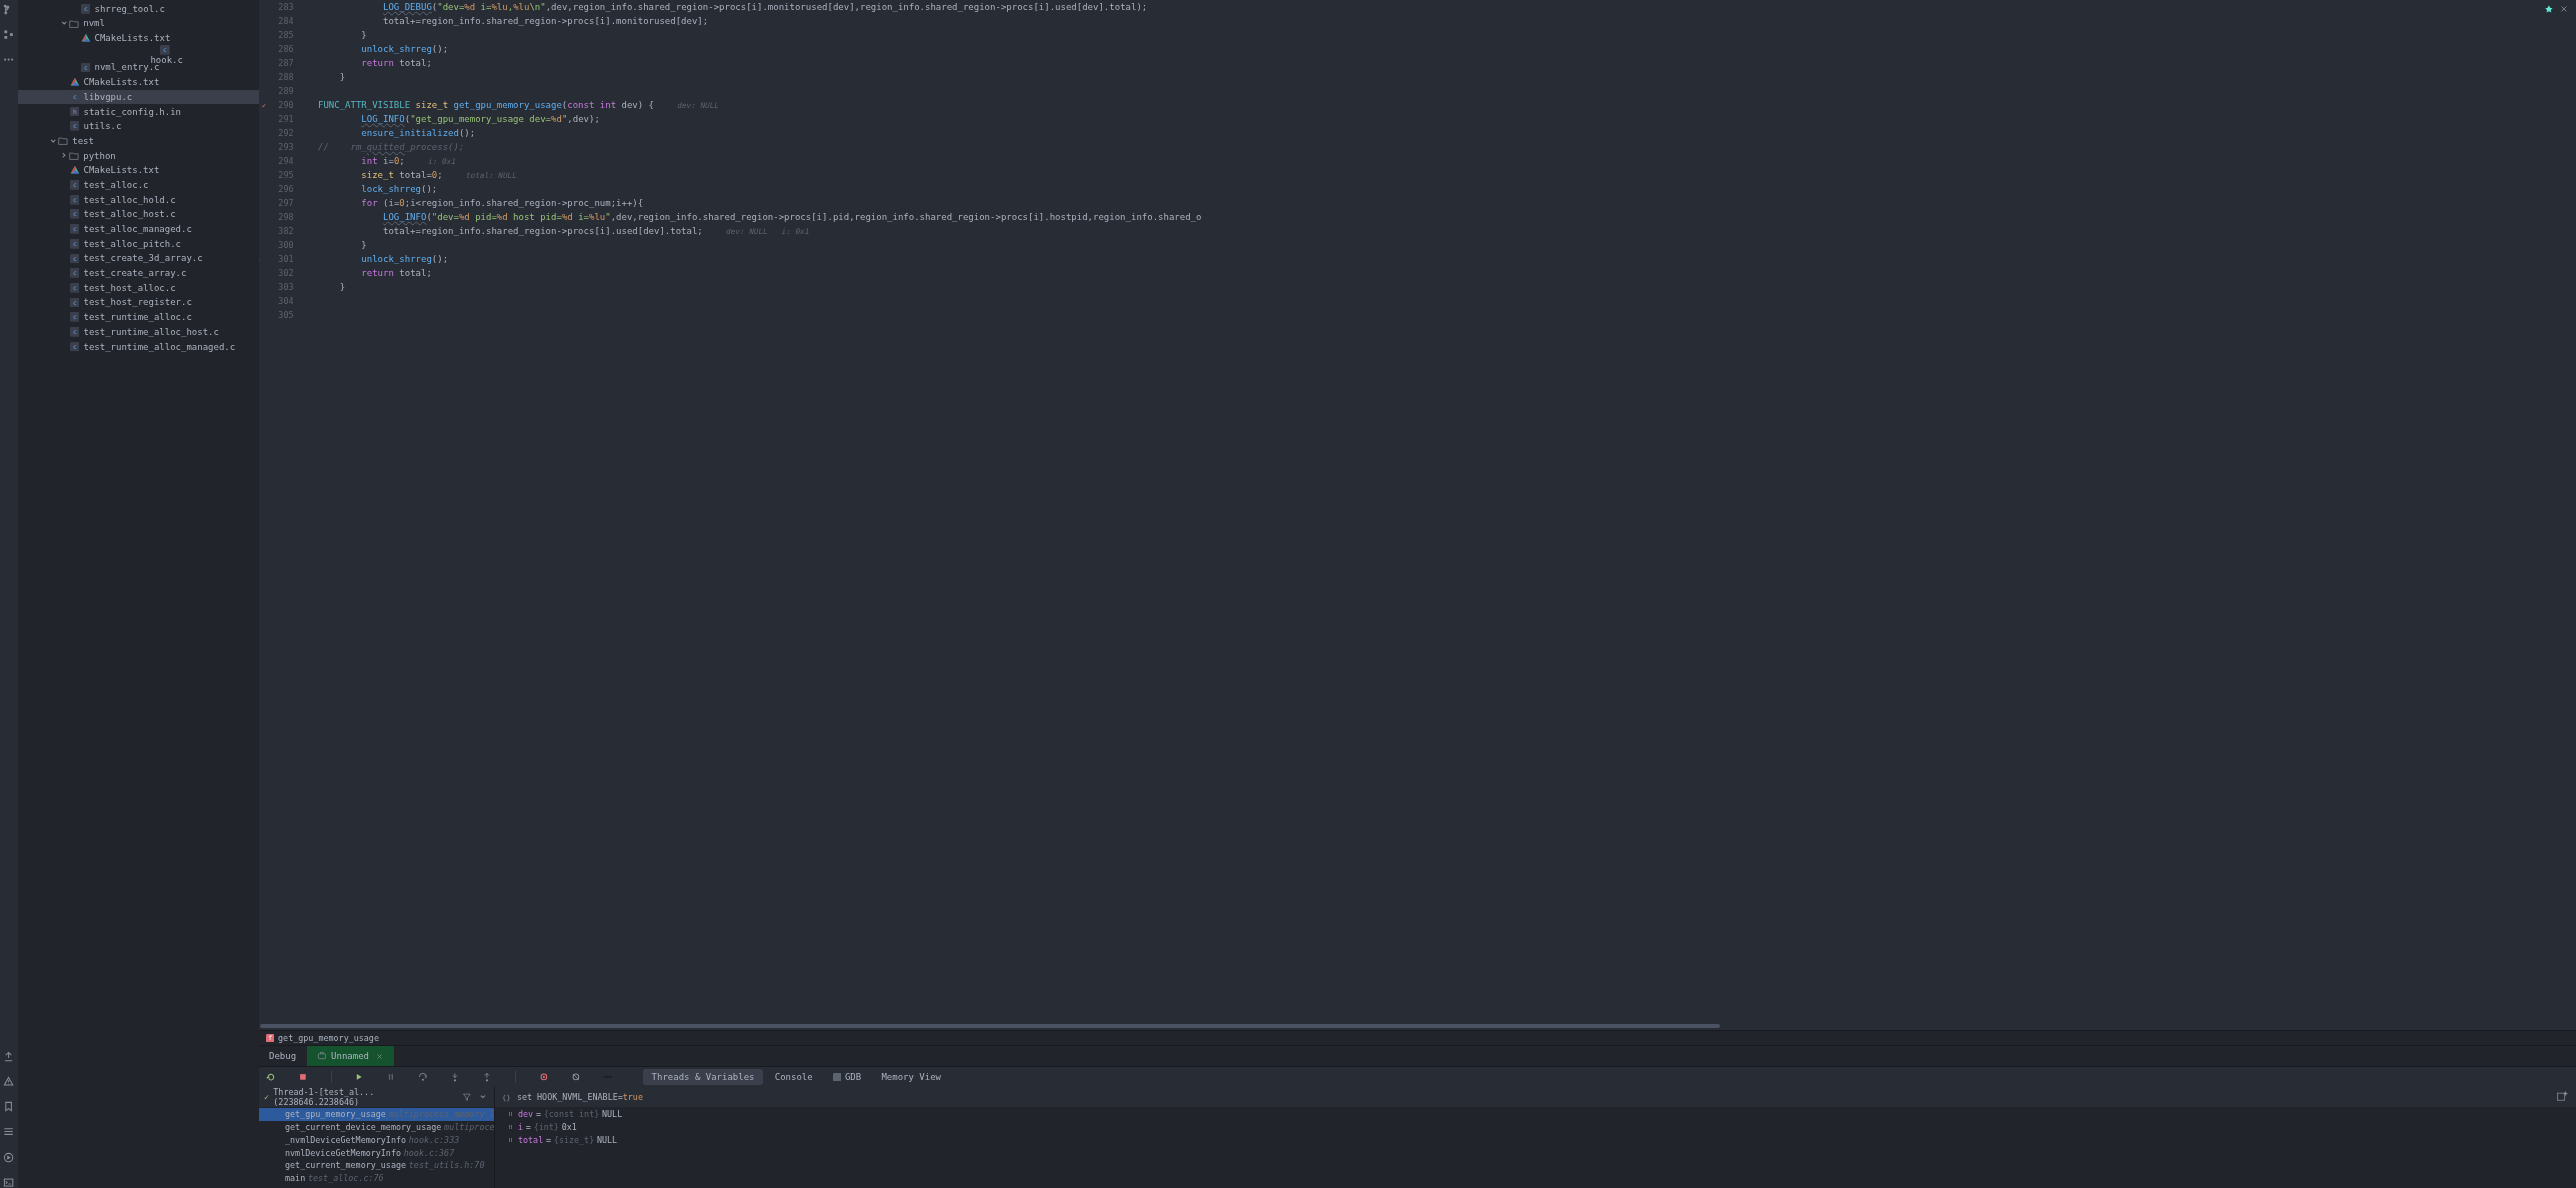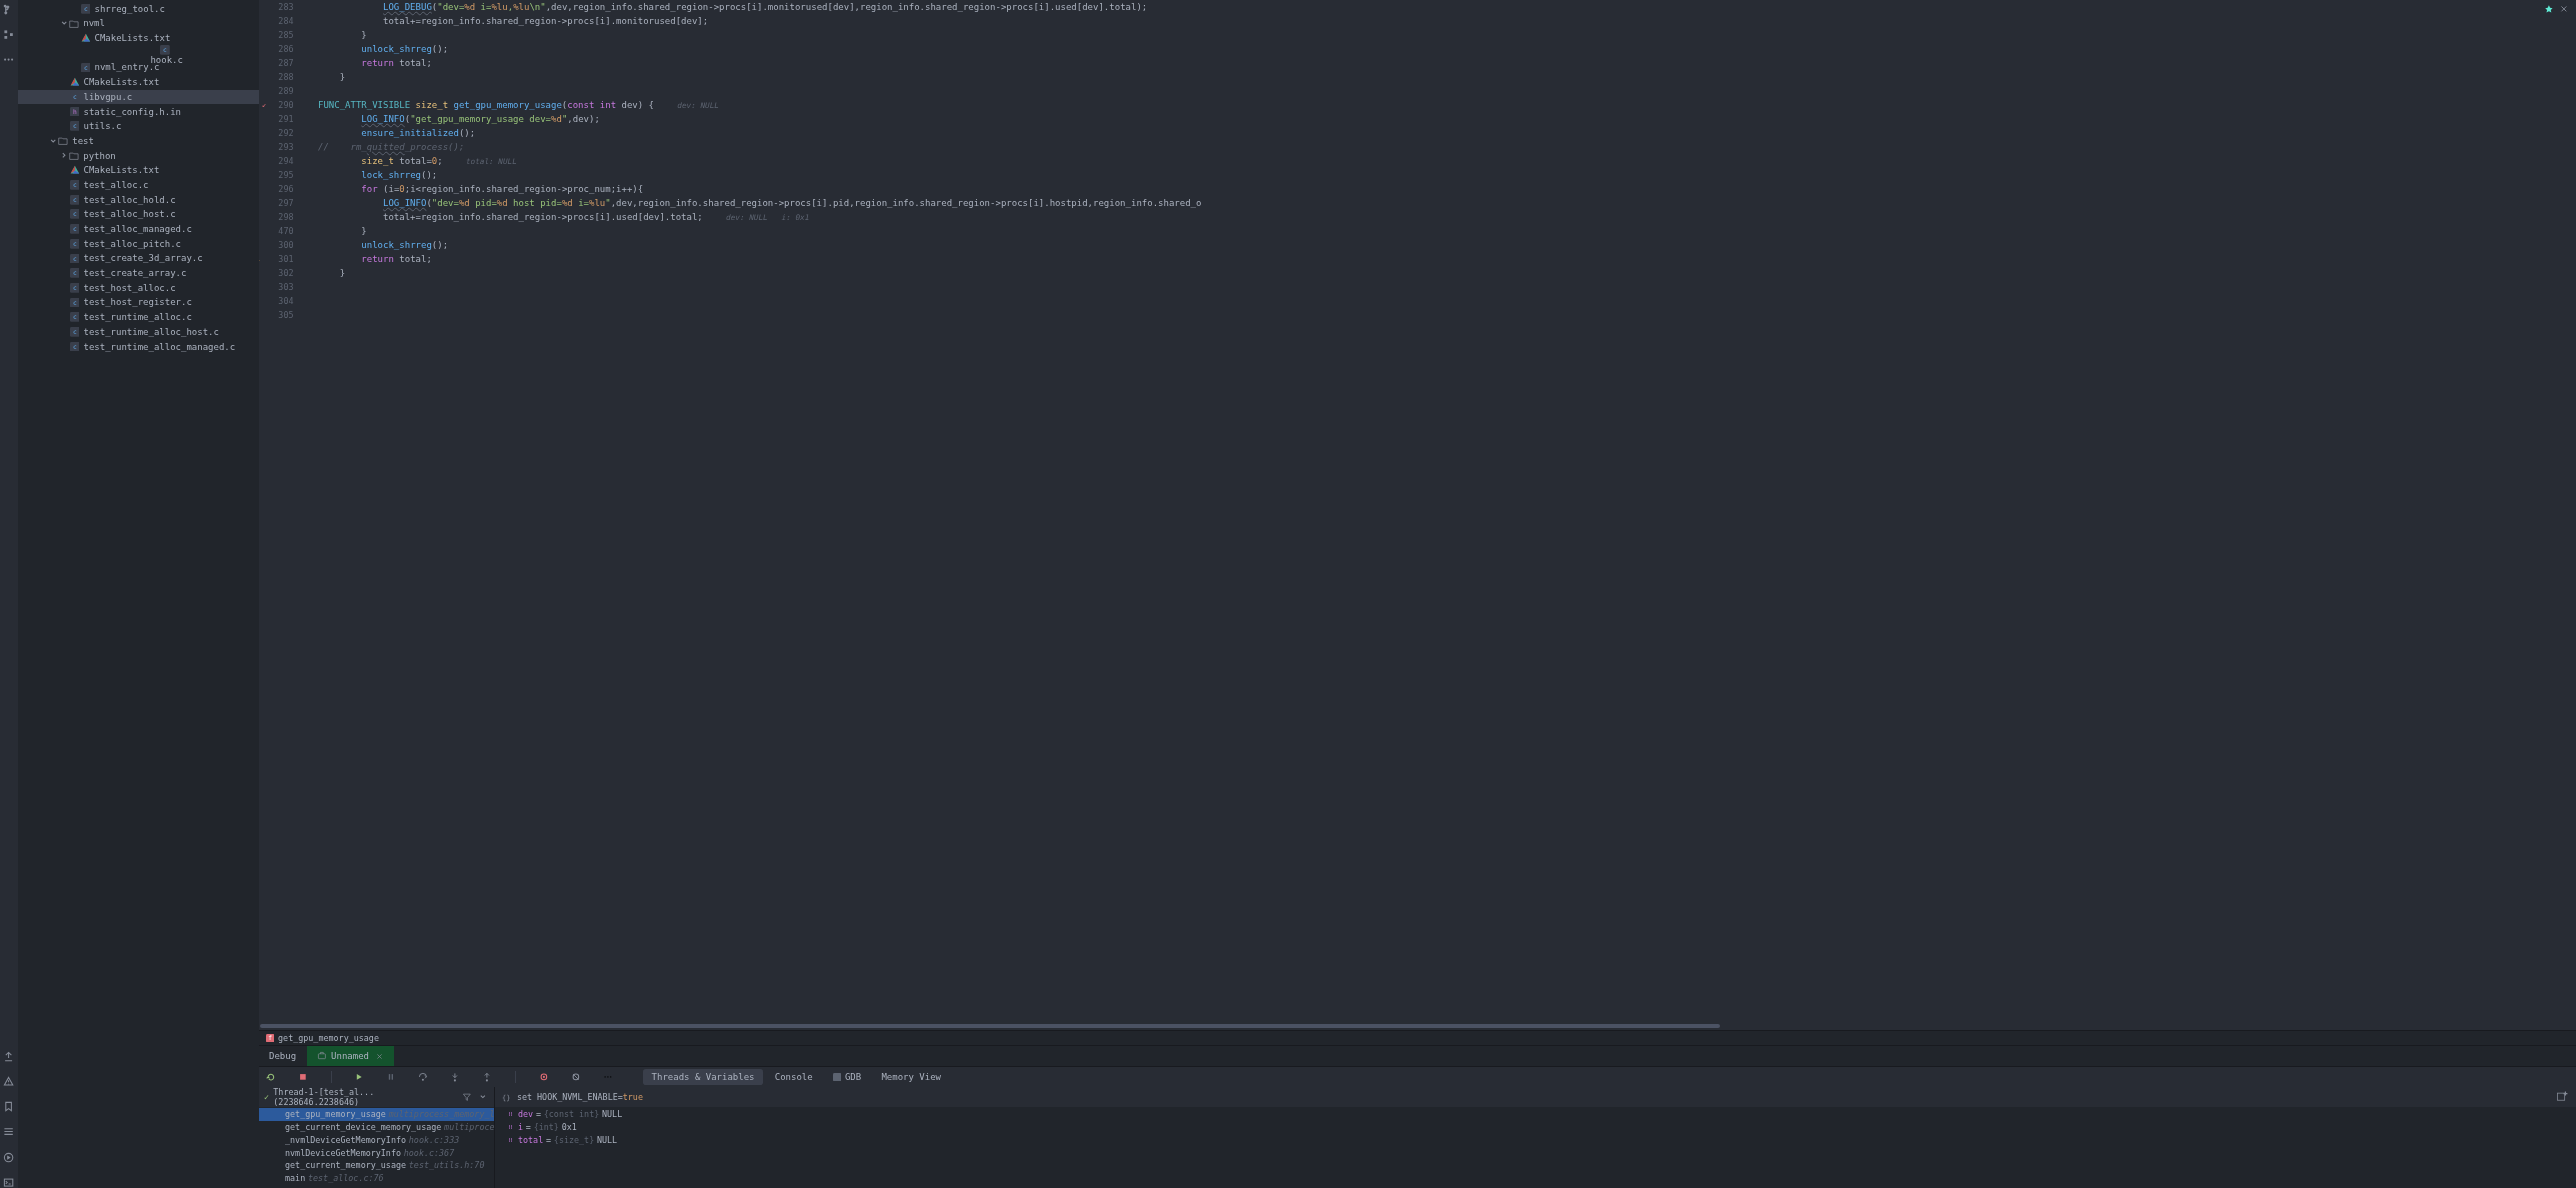--- a/index.html
+++ b/index.html
@@ -309,40 +309,41 @@
           <div class="gutter-line">289</div>
           <div class="gutter-line"><span style="position:absolute;left:3.5px;color:#e06c75;font-size:7px">↙</span>290</div>
           <div class="gutter-line">291</div>
           <div class="gutter-line">292</div>
           <div class="gutter-line">293</div>
           <div class="gutter-line">294</div>
           <div class="gutter-line">295</div>
           <div class="gutter-line">296</div>
           <div class="gutter-line">297</div>
           <div class="gutter-line">298</div>
-          <div class="gutter-line">470</div>
+          <div class="gutter-line">382</div>
           <div class="gutter-line">300</div>
           <div class="gutter-line"><span class="exec-arrow">➜</span>301</div>
           <div class="gutter-line">302</div>
           <div class="gutter-line">303</div>
           <div class="gutter-line">304</div>
           <div class="gutter-line">305</div>
         </div>
       <div class="code-area" id="code">
           <div class="code-line"><span class="">            </span><span class="hl-func squiggle">LOG_DEBUG</span><span class="">(</span><span class="hl-string">"dev=</span><span class="hl-format">%d</span><span class="hl-string"> i=</span><span class="hl-format">%lu</span><span class="hl-string">,</span><span class="hl-format">%lu</span><span class="hl-string">\n"</span><span class="hl-op">,dev,region_info.</span><span class="hl-member">shared_region</span><span class="hl-op">-&gt;</span><span class="hl-member">procs</span><span class="hl-op">[i].</span><span class="hl-member">monitorused</span><span class="hl-op">[dev],region_info.</span><span class="hl-member">shared_region</span><span class="hl-op">-&gt;</span><span class="hl-member">procs</span><span class="hl-op">[i].</span><span class="hl-member">used</span><span class="hl-op">[dev].</span><span class="hl-member">total</span><span class="hl-op">);</span></div>
           <div class="code-line"><span class="hl-op">            total+=region_info.</span><span class="hl-member">shared_region</span><span class="hl-op">-&gt;</span><span class="hl-member">procs</span><span class="hl-op">[i].</span><span class="hl-member">monitorused</span><span class="hl-op">[dev];</span></div>
           <div class="code-line"><span class="">        }</span></div>
           <div class="code-line"><span class="">        </span><span class="hl-func">unlock_shrreg</span><span class="">();</span></div>
           <div class="code-line"><span class="">        </span><span class="hl-keyword">return</span><span class=""> total;</span></div>
           <div class="code-line"><span class="">    }</span></div>
           <div class="code-line"><span class=""></span></div>
           <div class="code-line"><span class=""></span><span class="hl-macro">FUNC_ATTR_VISIBLE</span><span class=""> </span><span class="hl-type">size_t</span><span class=""> </span><span class="hl-func">get_gpu_memory_usage</span><span class="">(</span><span class="hl-keyword">const</span><span class=""> </span><span class="hl-keyword">int</span><span class=""> dev) {   </span><span class="hl-inlay">dev: NULL</span></div>
           <div class="code-line"><span class="">        </span><span class="hl-func squiggle">LOG_INFO</span><span class="">(</span><span class="hl-string">"get_gpu_memory_usage dev=</span><span class="hl-format">%d</span><span class="hl-string">"</span><span class="">,dev);</span></div>
           <div class="code-line"><span class="">        </span><span class="hl-func">ensure_initialized</span><span class="">();</span></div>
           <div class="code-line"><span class="hl-comment">//    rm_</span><span class="hl-comment squiggle">quitted</span><span class="hl-comment">_process();</span></div>
+          <div class="code-line"><span class="">        </span><span class="hl-keyword">int</span><span class=""> i=</span><span class="hl-number">0</span><span class="">;   </span><span class="hl-inlay">i: 0x1</span></div>
           <div class="code-line"><span class="">        </span><span class="hl-type">size_t</span><span class=""> total=</span><span class="hl-number">0</span><span class="">;   </span><span class="hl-inlay">total: NULL</span></div>
           <div class="code-line"><span class="">        </span><span class="hl-func">lock_shrreg</span><span class="">();</span></div>
           <div class="code-line"><span class="">        </span><span class="hl-keyword">for</span><span class=""> (i=</span><span class="hl-number">0</span><span class="hl-op">;i&lt;region_info.</span><span class="hl-member">shared_region</span><span class="hl-op">-&gt;</span><span class="hl-member">proc_num</span><span class="">;i++){</span></div>
           <div class="code-line"><span class="">            </span><span class="hl-func squiggle">LOG_INFO</span><span class="">(</span><span class="hl-string">"dev=</span><span class="hl-format">%d</span><span class="hl-string"> pid=</span><span class="hl-format">%d</span><span class="hl-string"> host pid=</span><span class="hl-format">%d</span><span class="hl-string"> i=</span><span class="hl-format">%lu</span><span class="hl-string">"</span><span class="hl-op">,dev,region_info.</span><span class="hl-member">shared_region</span><span class="hl-op">-&gt;</span><span class="hl-member">procs</span><span class="hl-op">[i].</span><span class="hl-member">pid</span><span class="hl-op">,region_info.</span><span class="hl-member">shared_region</span><span class="hl-op">-&gt;</span><span class="hl-member">procs</span><span class="hl-op">[i].</span><span class="hl-member">hostpid</span><span class="hl-op">,region_info.</span><span class="hl-member">shared_o</span></div>
           <div class="code-line"><span class="hl-op">            total+=region_info.</span><span class="hl-member">shared_region</span><span class="hl-op">-&gt;</span><span class="hl-member">procs</span><span class="hl-op">[i].</span><span class="hl-member">used</span><span class="hl-op">[dev].</span><span class="hl-member">total</span><span class="">;   </span><span class="hl-inlay">dev: NULL   i: 0x1</span></div>
           <div class="code-line"><span class="">        }</span></div>
           <div class="code-line"><span class="">        </span><span class="hl-func">unlock_shrreg</span><span class="">();</span></div>
           <div class="code-line"><span class="">        </span><span class="hl-keyword">return</span><span class=""> total;</span></div>
           <div class="code-line"><span class="">    }</span></div>
           <div class="code-line"><span class=""></span></div>

